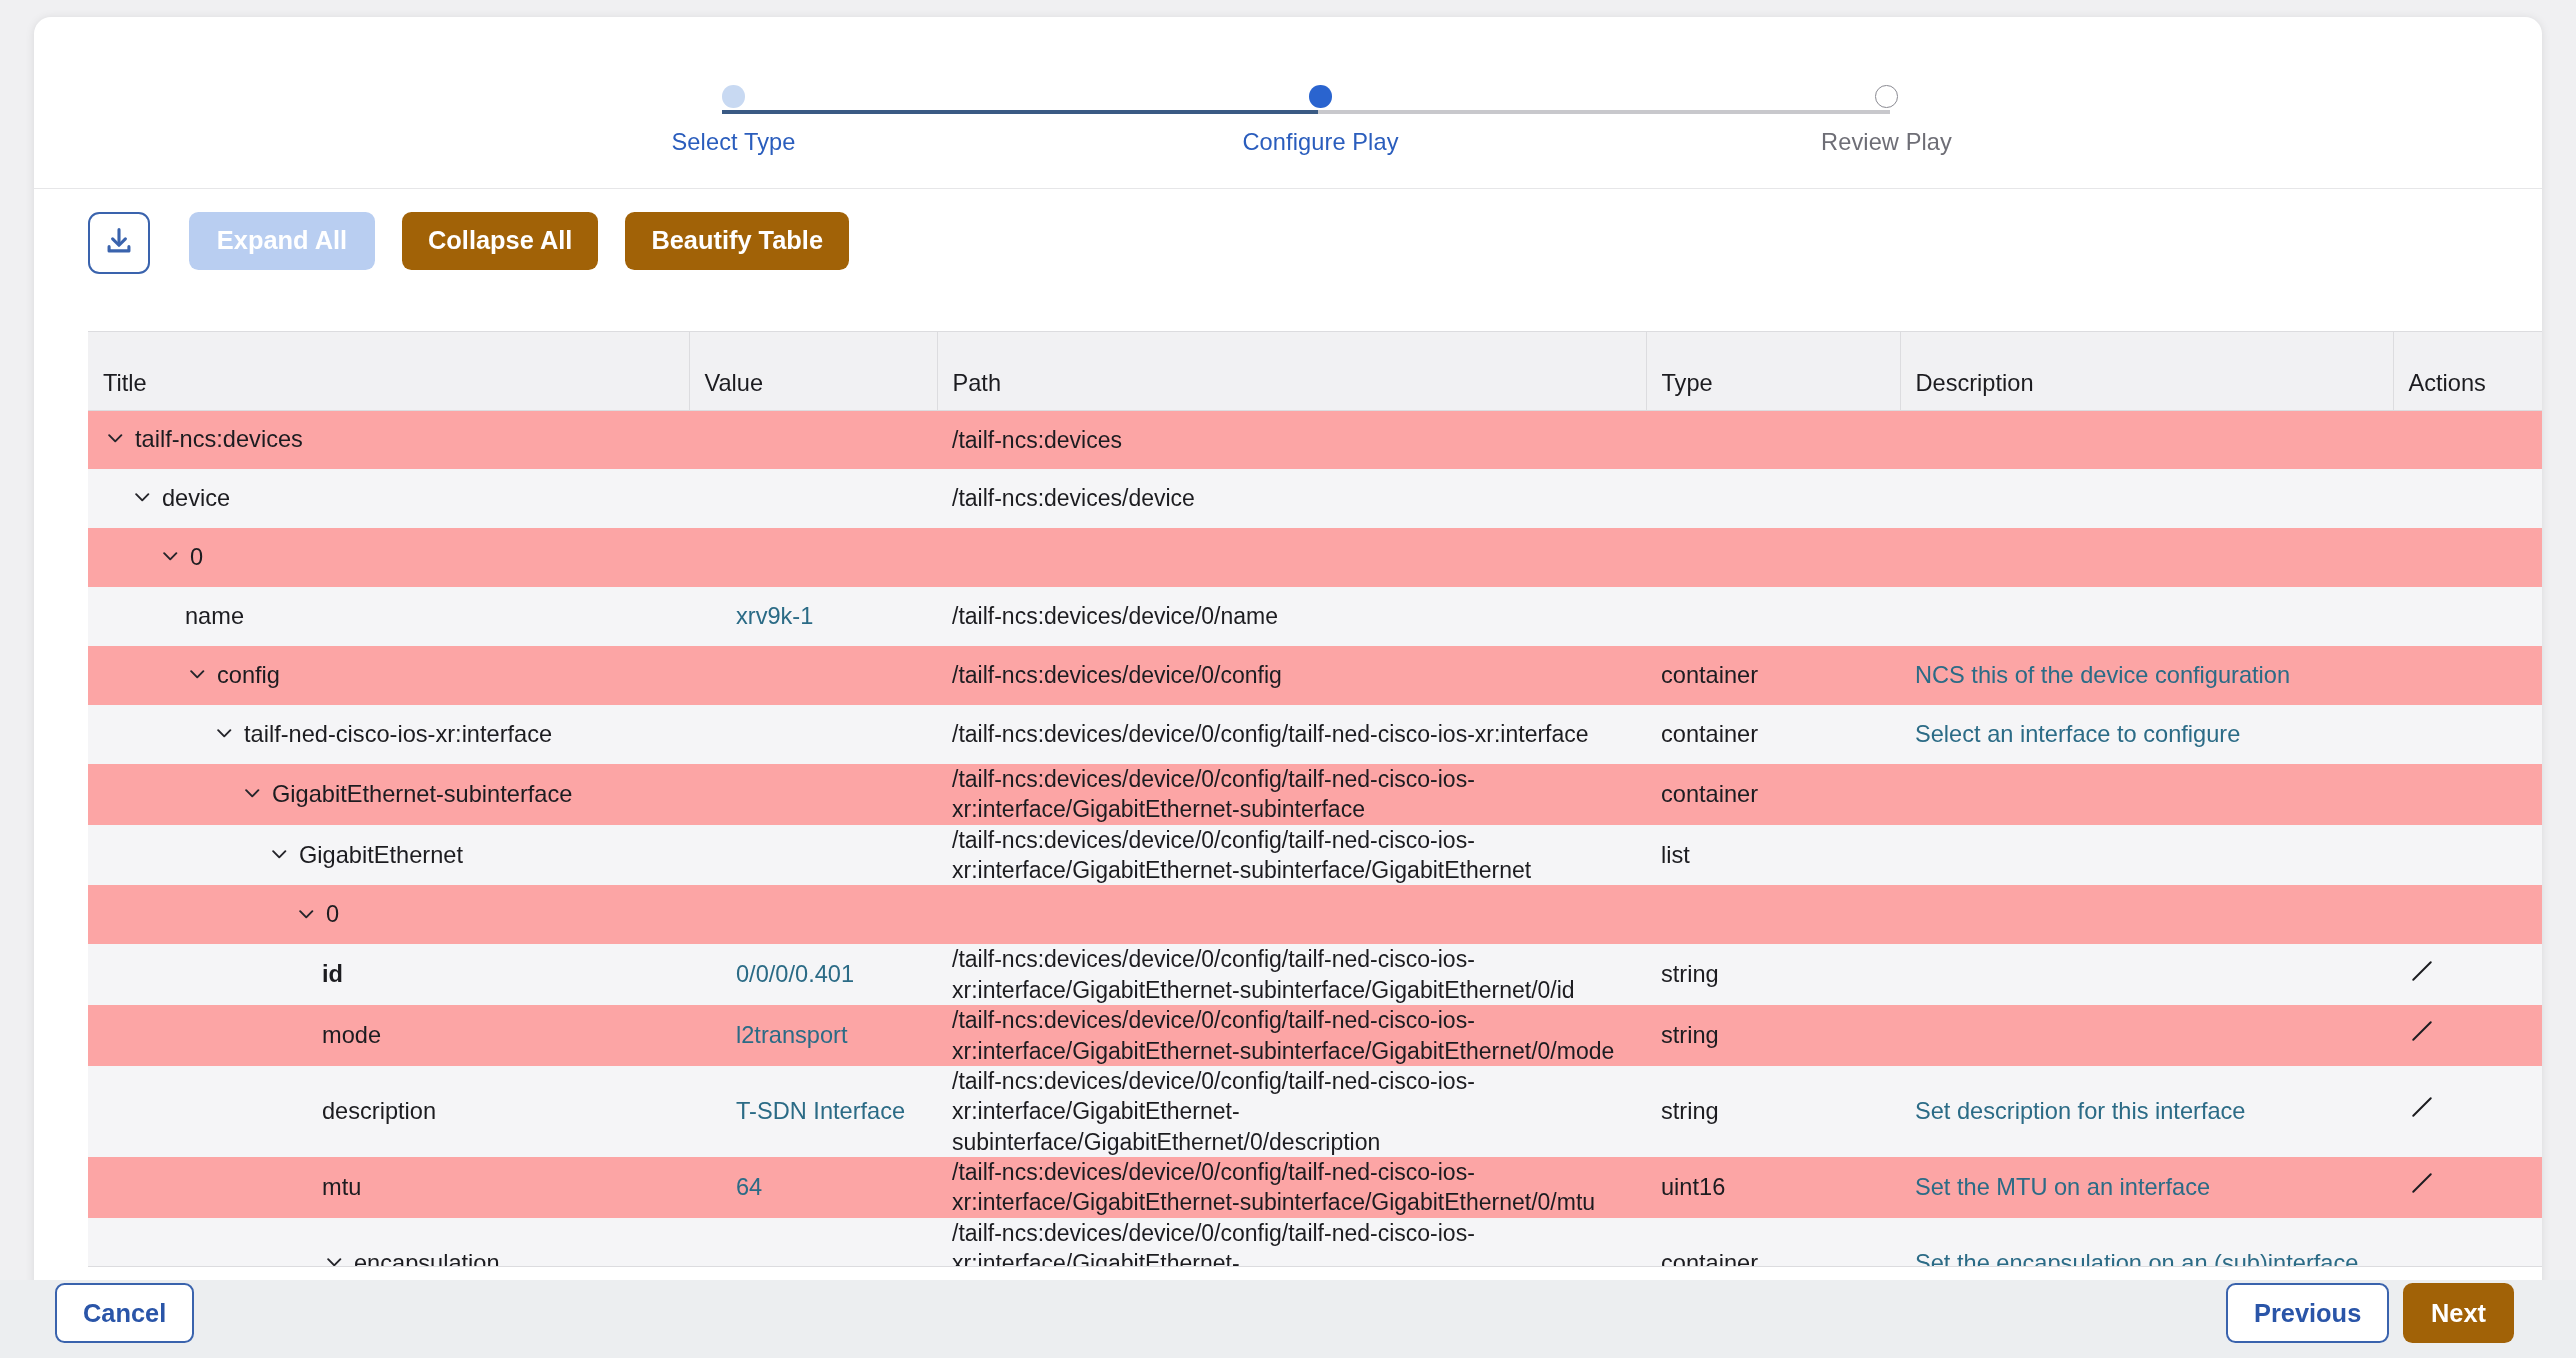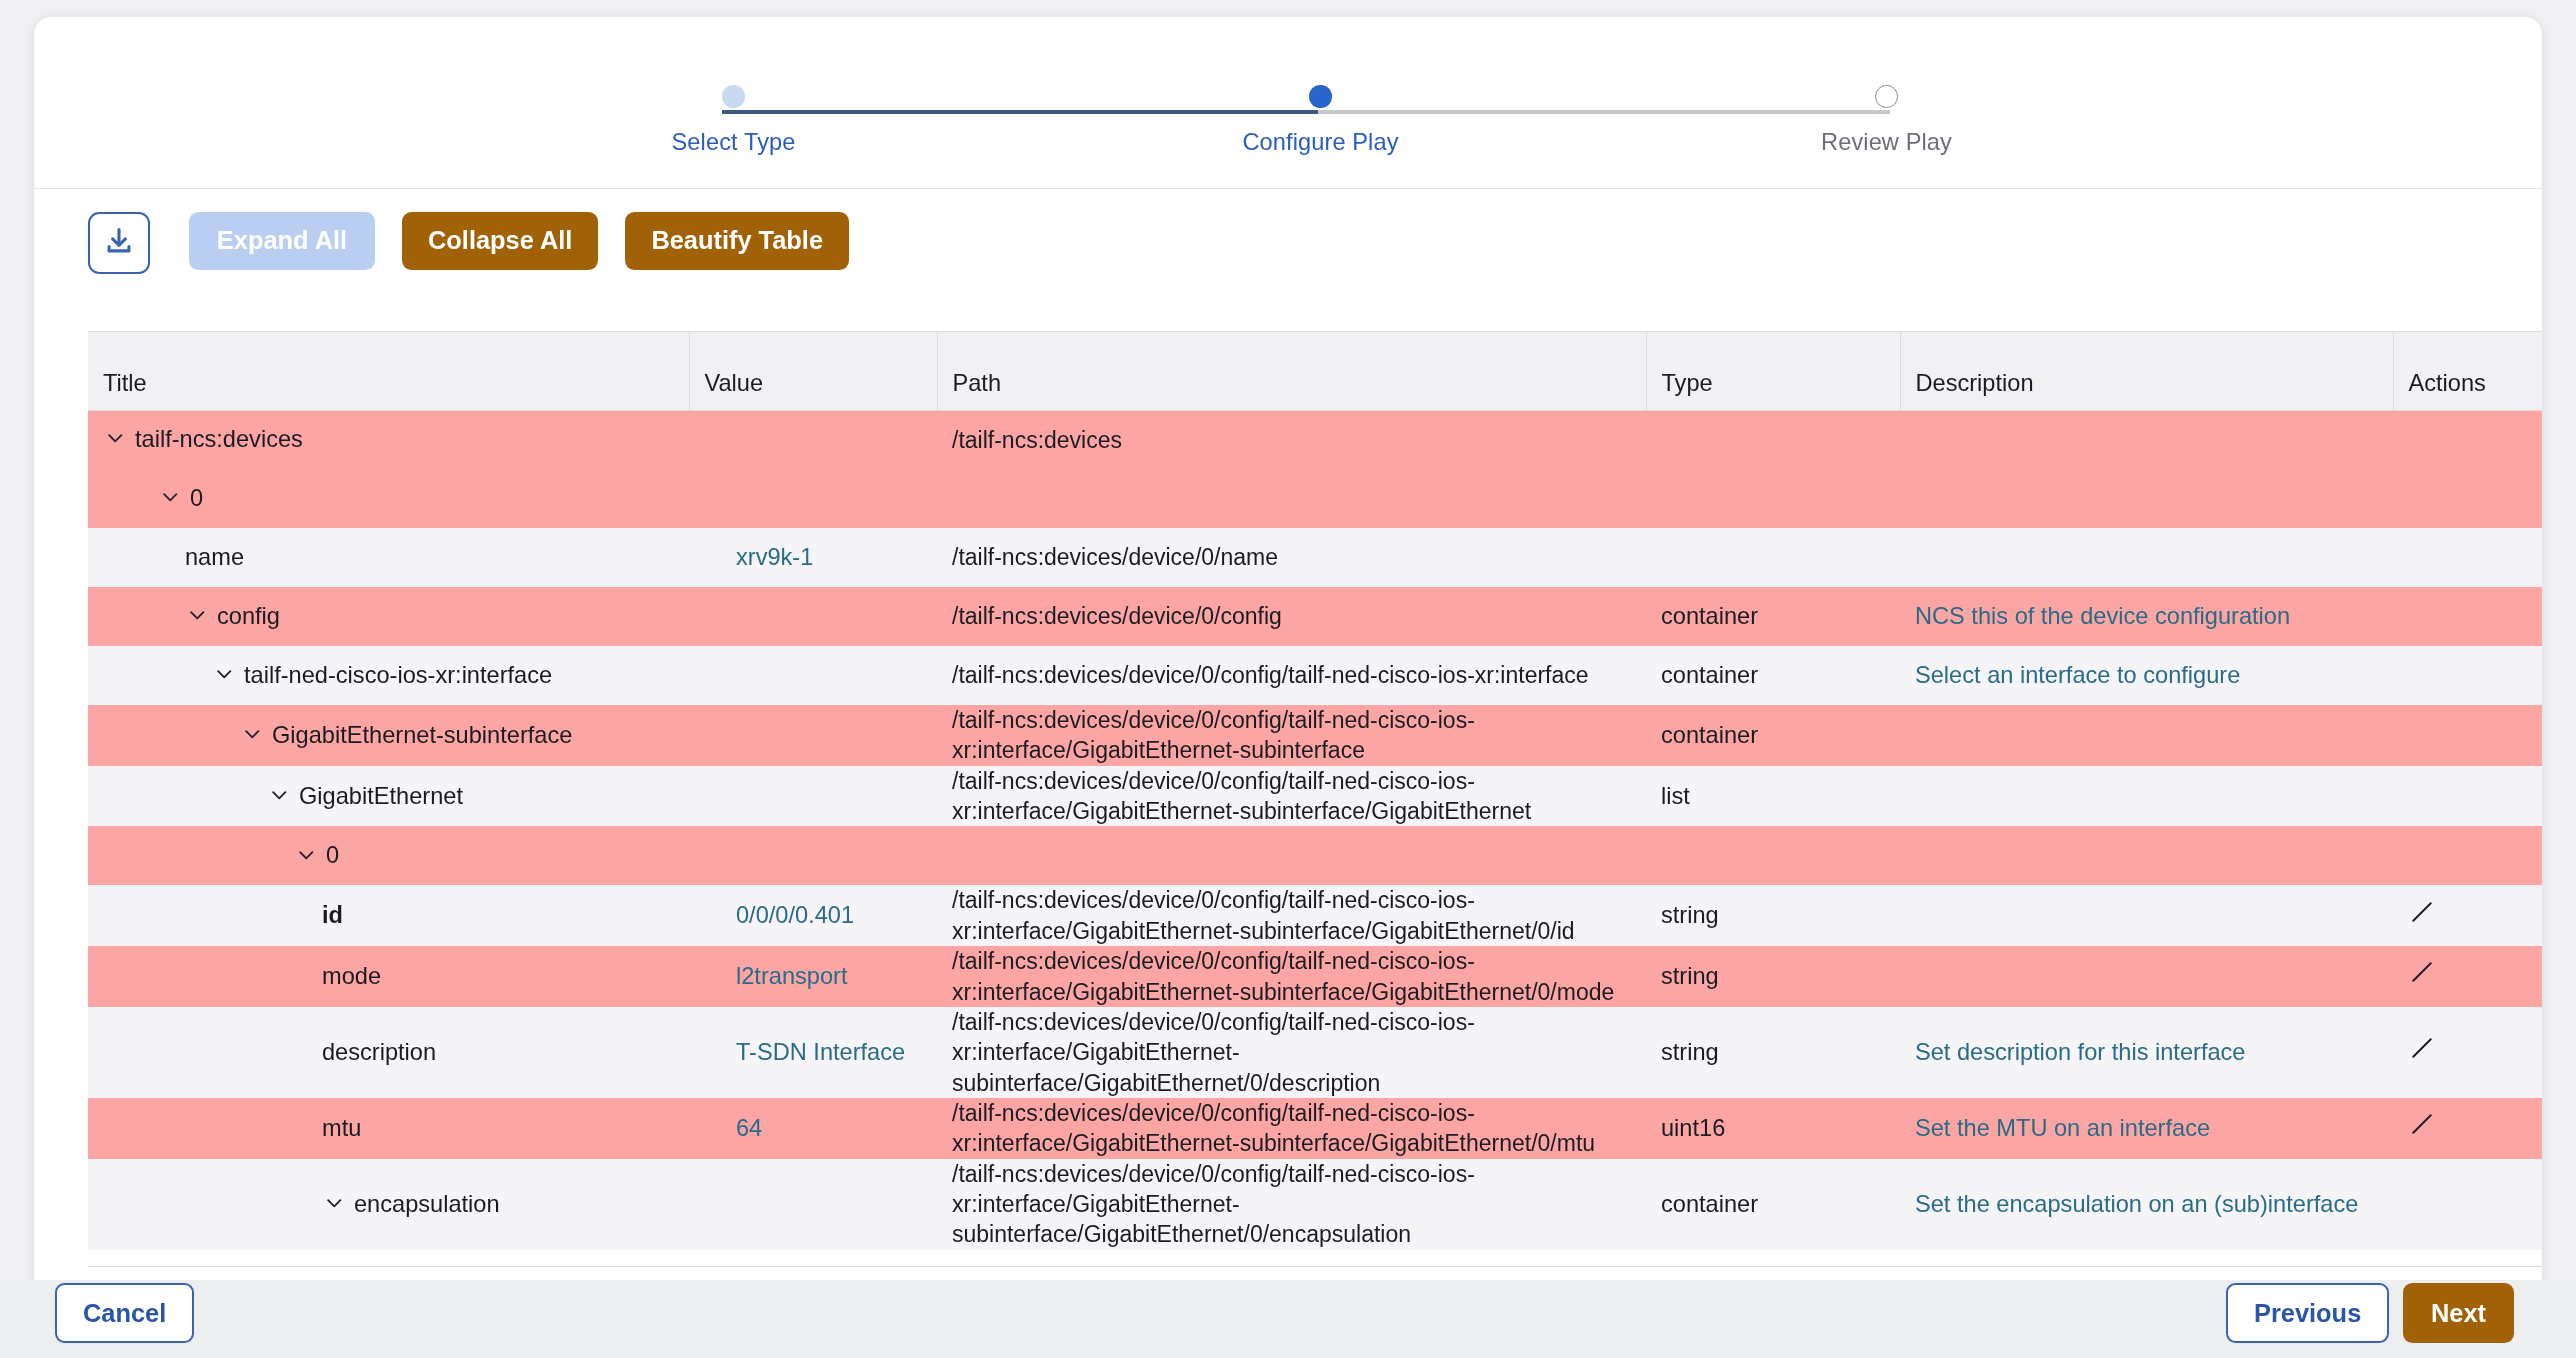--- a/index.html
+++ b/index.html
@@ -267,20 +267,30 @@
           <tr class="odd">
             <td class="title-cell" style="padding-left: 15px;"><span class="chev"><svg width="24.5" height="24.5" viewBox="0 0 24 24" fill="none" stroke="#25252b" stroke-width="1.9" stroke-linecap="round" stroke-linejoin="round">
                   <path d="M6 9 L12 15 L18 9"></path>
                 </svg></span><span>tailf-ncs:devices</span></td>
             <td></td>
             <td class="path-cell">/tailf-ncs:devices</td>
             <td class="type-cell"></td>
             <td></td>
             <td class="act-cell"></td>
           </tr>
+          <tr class="even">
+            <td class="title-cell" style="padding-left: 42px;"><span class="chev"><svg width="24.5" height="24.5" viewBox="0 0 24 24" fill="none" stroke="#25252b" stroke-width="1.9" stroke-linecap="round" stroke-linejoin="round">
+                  <path d="M6 9 L12 15 L18 9"></path>
+                </svg></span><span>device</span></td>
+            <td></td>
+            <td class="path-cell">/tailf-ncs:devices/device</td>
+            <td class="type-cell"></td>
+            <td></td>
+            <td class="act-cell"></td>
+          </tr>
           <tr class="odd">
             <td class="title-cell" style="padding-left: 70px;"><span class="chev"><svg width="24.5" height="24.5" viewBox="0 0 24 24" fill="none" stroke="#25252b" stroke-width="1.9" stroke-linecap="round" stroke-linejoin="round">
                   <path d="M6 9 L12 15 L18 9"></path>
                 </svg></span><span>0</span></td>
             <td></td>
             <td class="path-cell"></td>
             <td class="type-cell"></td>
             <td></td>
             <td class="act-cell"></td>
           </tr>

